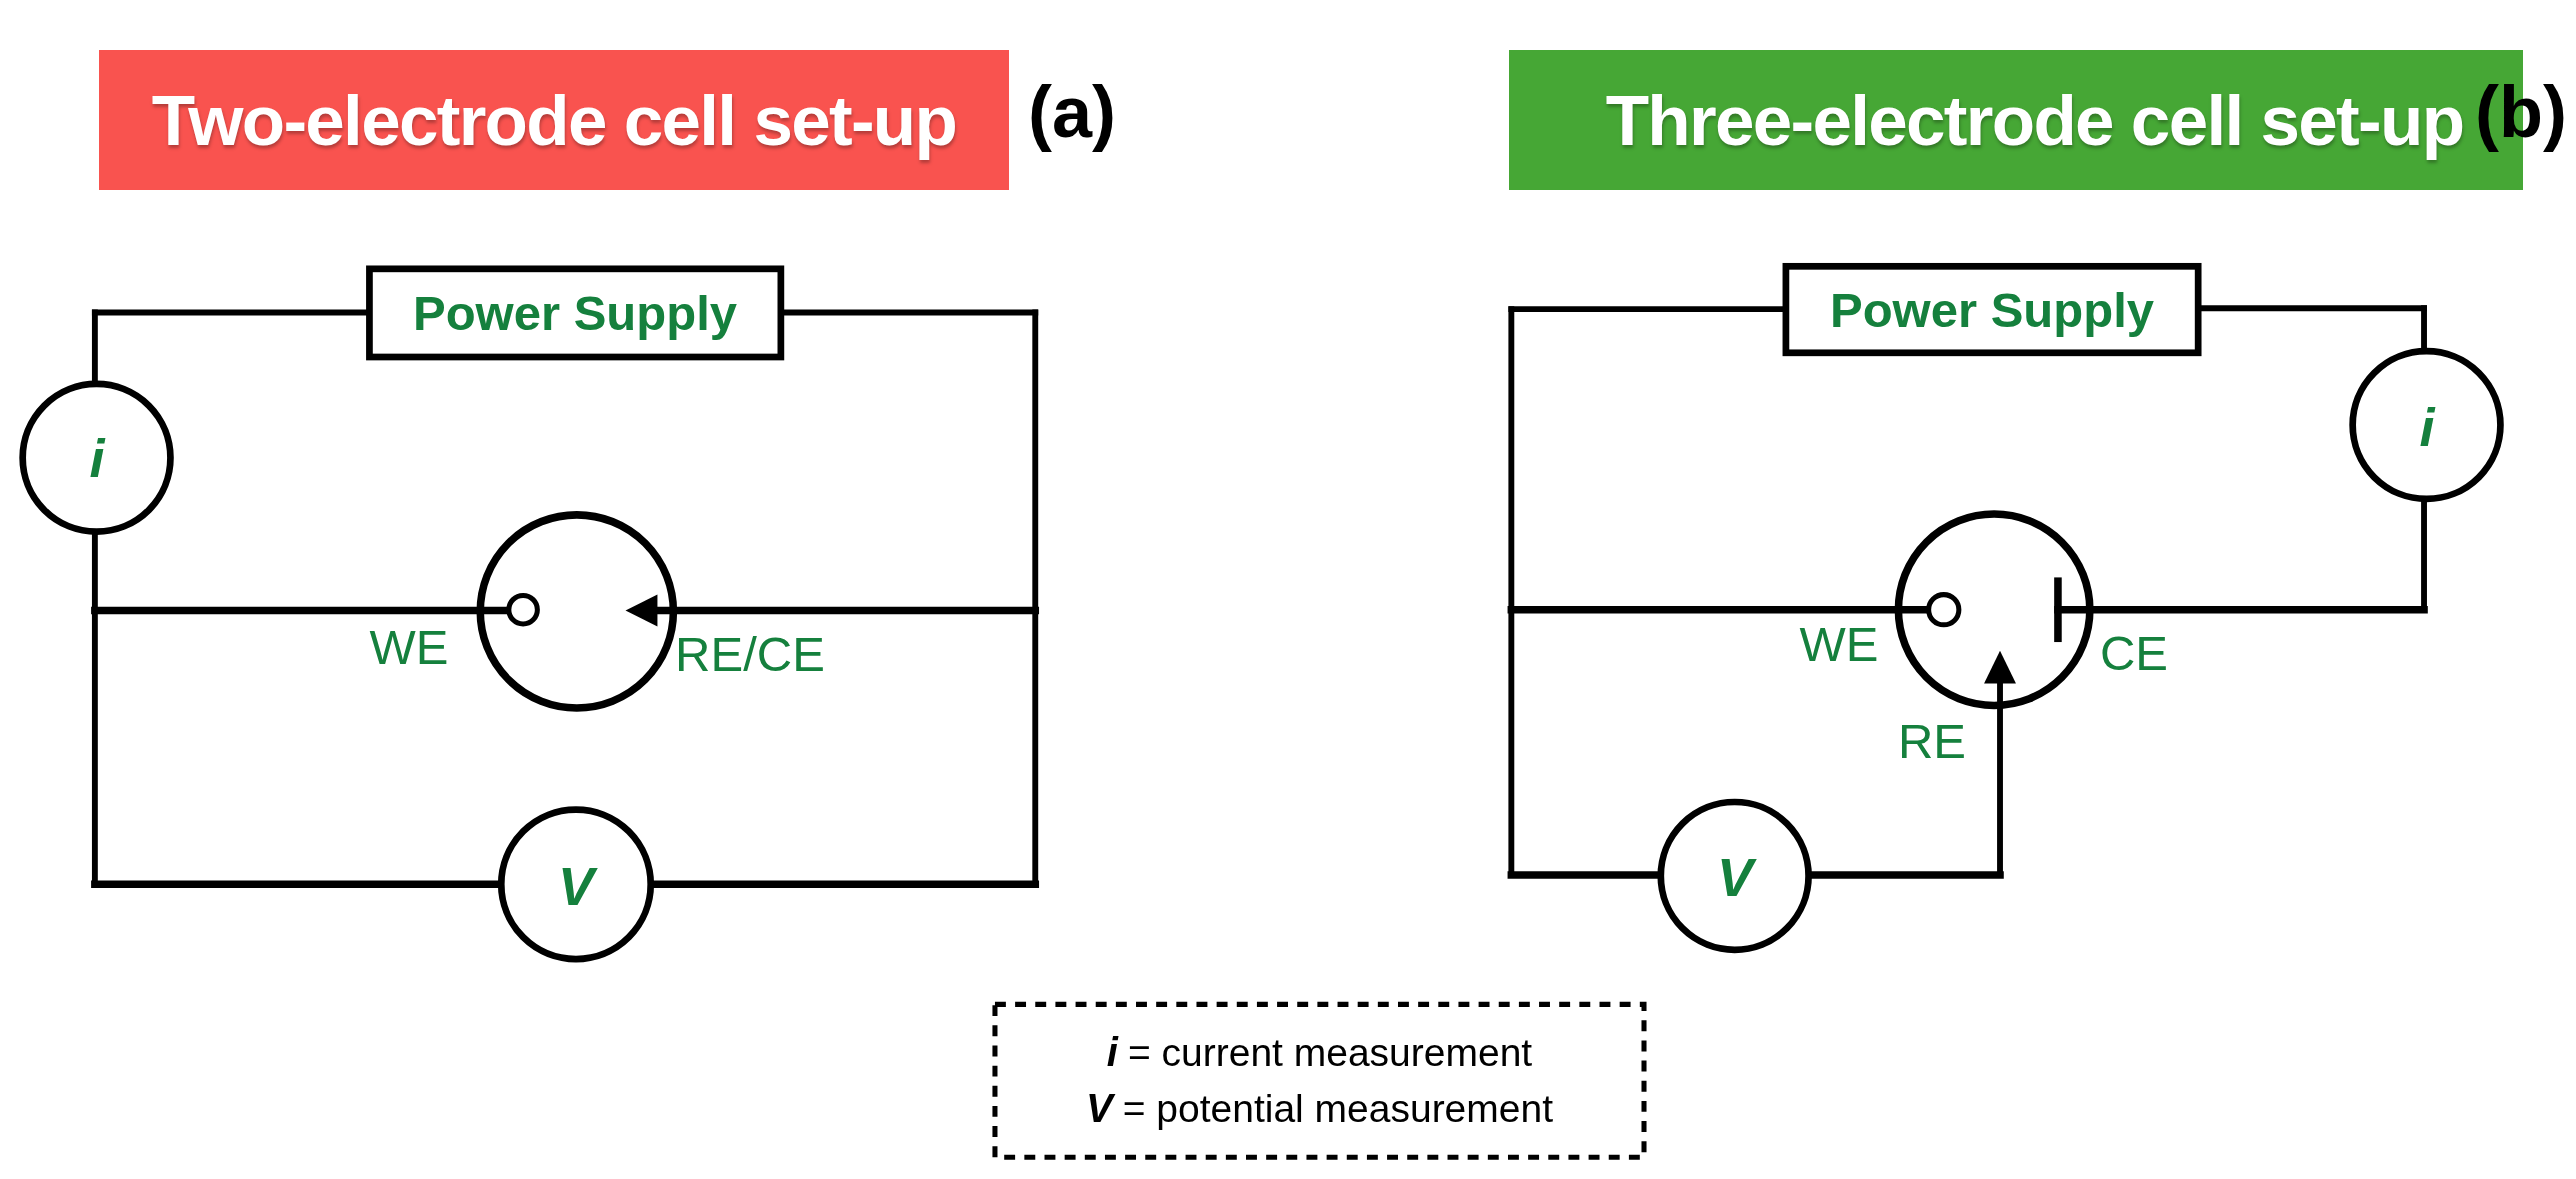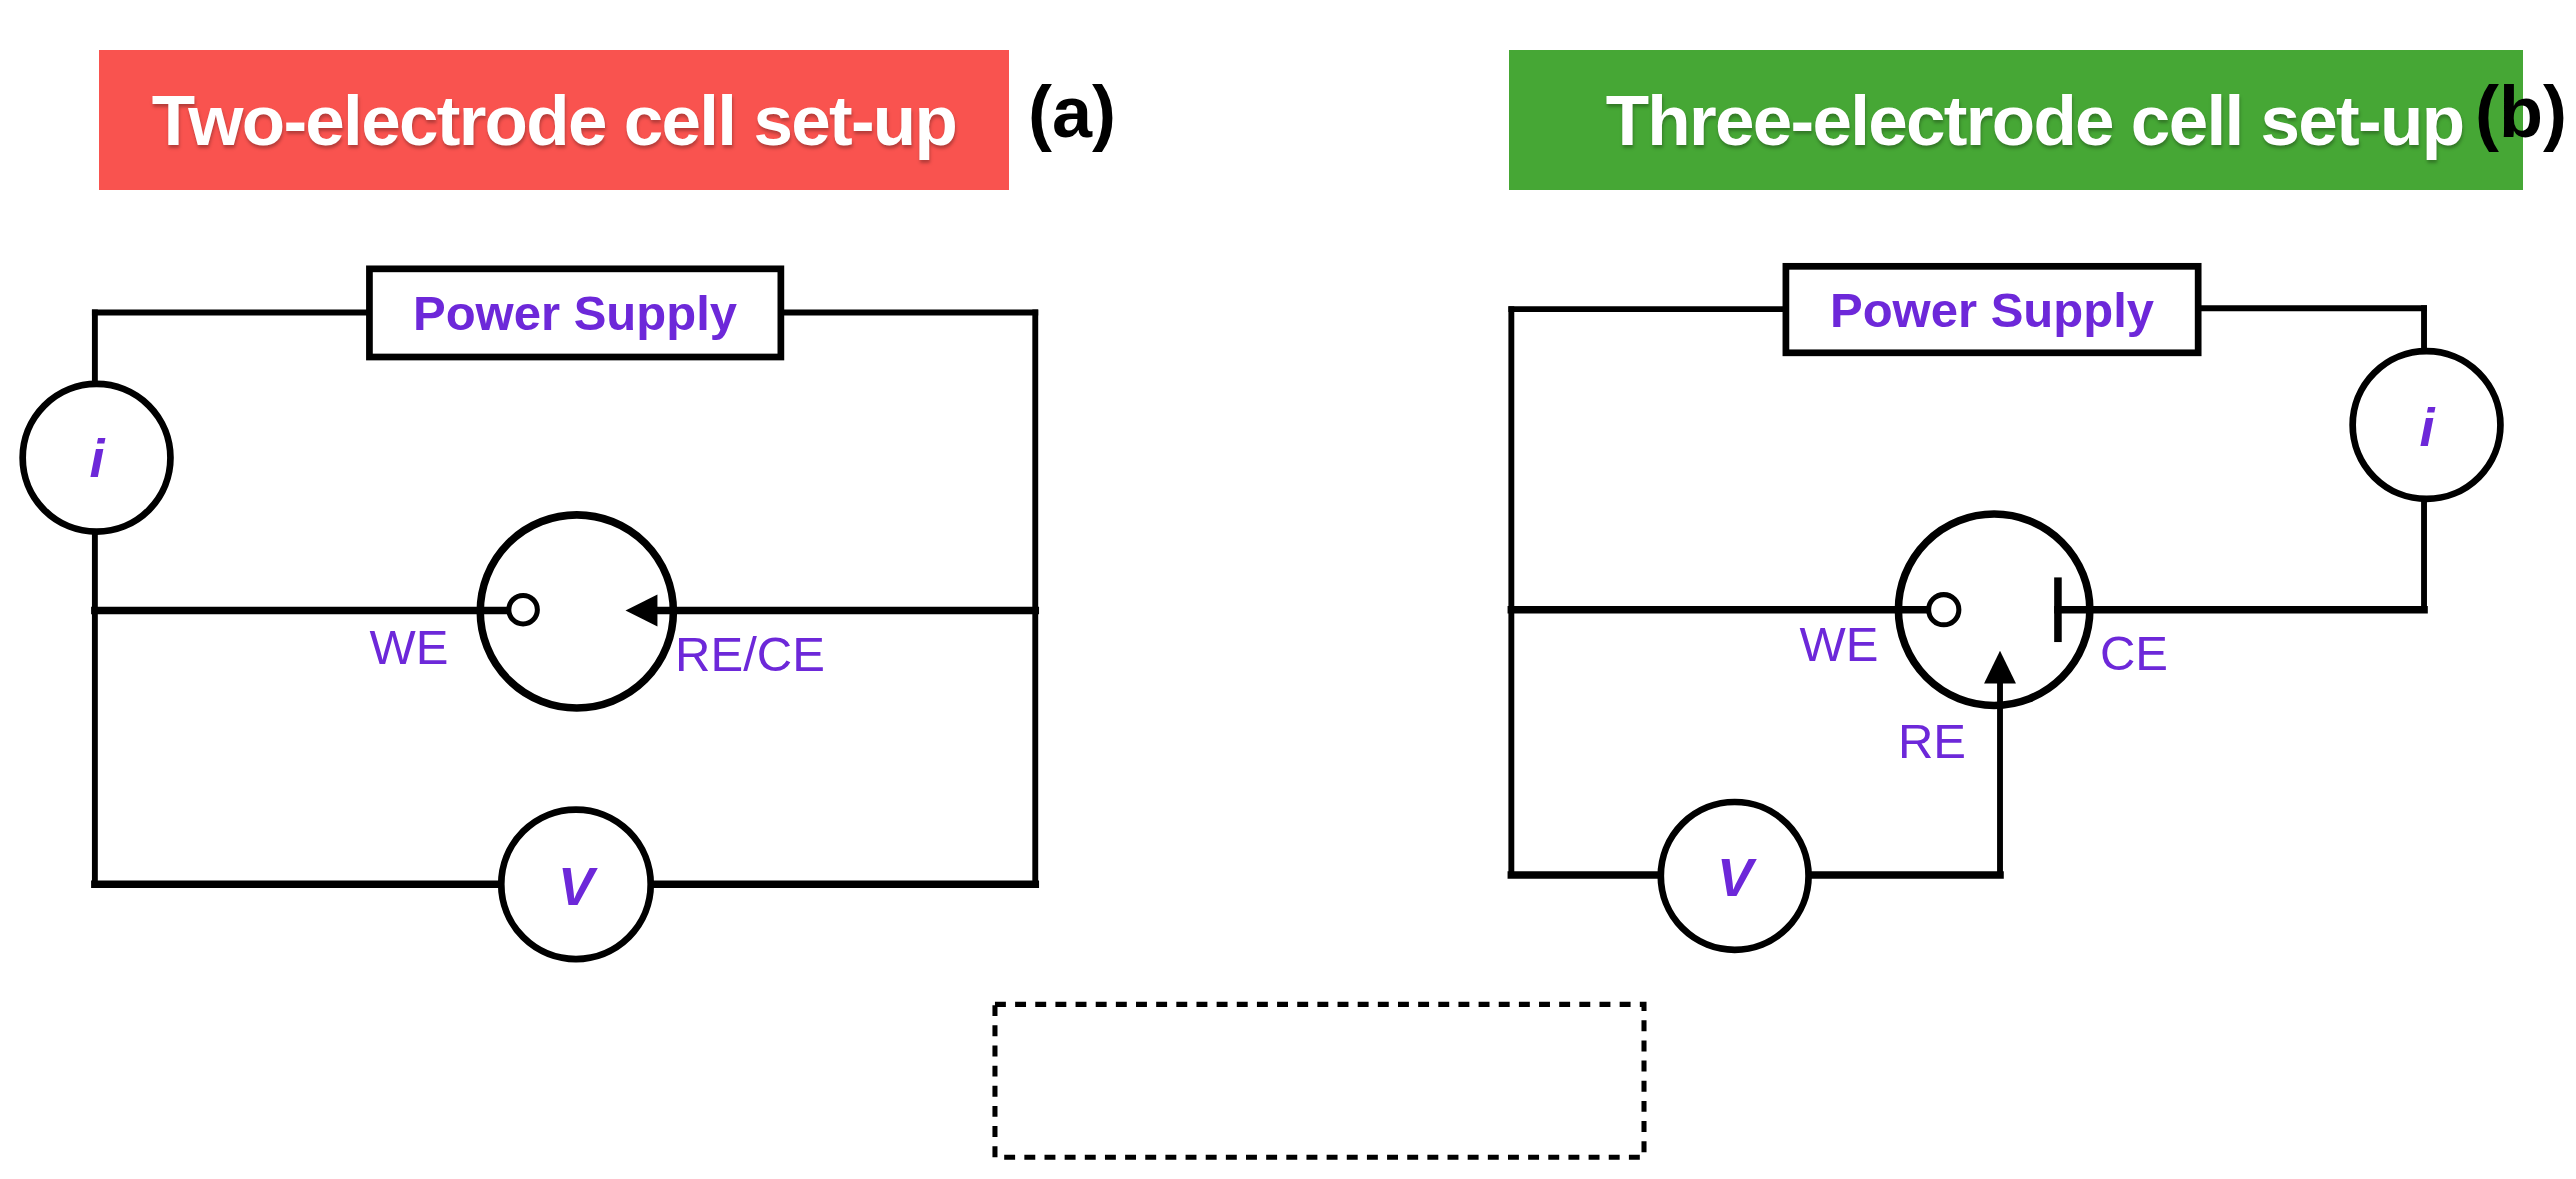--- a/index.html
+++ b/index.html
@@ -38,21 +38,21 @@
     top: 112px;
     transform: translate(-50%, -50%);
     font-weight: bold;
     font-size: 72px;
     color: #000000;
     white-space: nowrap;
   }
   .lbl {
     position: absolute;
     transform: translate(-50%, -50%);
-    color: #6d28d9;
+    color: #15803d;
     white-space: nowrap;
   }
   .box-label   { font-size: 49px; font-weight: bold; }
   .meter-label { font-size: 54px; font-weight: bold; font-style: italic; }
   .elec-label  { font-size: 49px; font-weight: 400; }
   .legend-text {
     position: absolute;
     left: 995px;
     top: 1004px;
     width: 649px;
@@ -131,15 +131,23 @@
   <div class="lbl elec-label" style="left:409px;  top:647px;">WE</div>
   <div class="lbl elec-label" style="left:750px;  top:654px;">RE/CE</div>
 
   <div class="lbl box-label" style="left:1992px; top:310px;">Power Supply</div>
   <div class="lbl meter-label" style="left:2427px; top:427px;">i</div>
   <div class="lbl meter-label" style="left:1735px; top:877px;">V</div>
   <div class="lbl elec-label" style="left:1839px; top:644px;">WE</div>
   <div class="lbl elec-label" style="left:2134px; top:653px;text-align:right;">CE</div>
   <div class="lbl elec-label" style="left:1932px; top:741px;">RE</div>
 
+  <div class="legend-text">
+    <div class="legend-line">
+      <span class="legend-sym">i</span><span>= current measurement</span>
+    </div>
+    <div class="legend-line">
+      <span class="legend-sym">V</span><span>= potential measurement</span>
+    </div>
+  </div>
 
 </div>
 
 
 </body></html>

